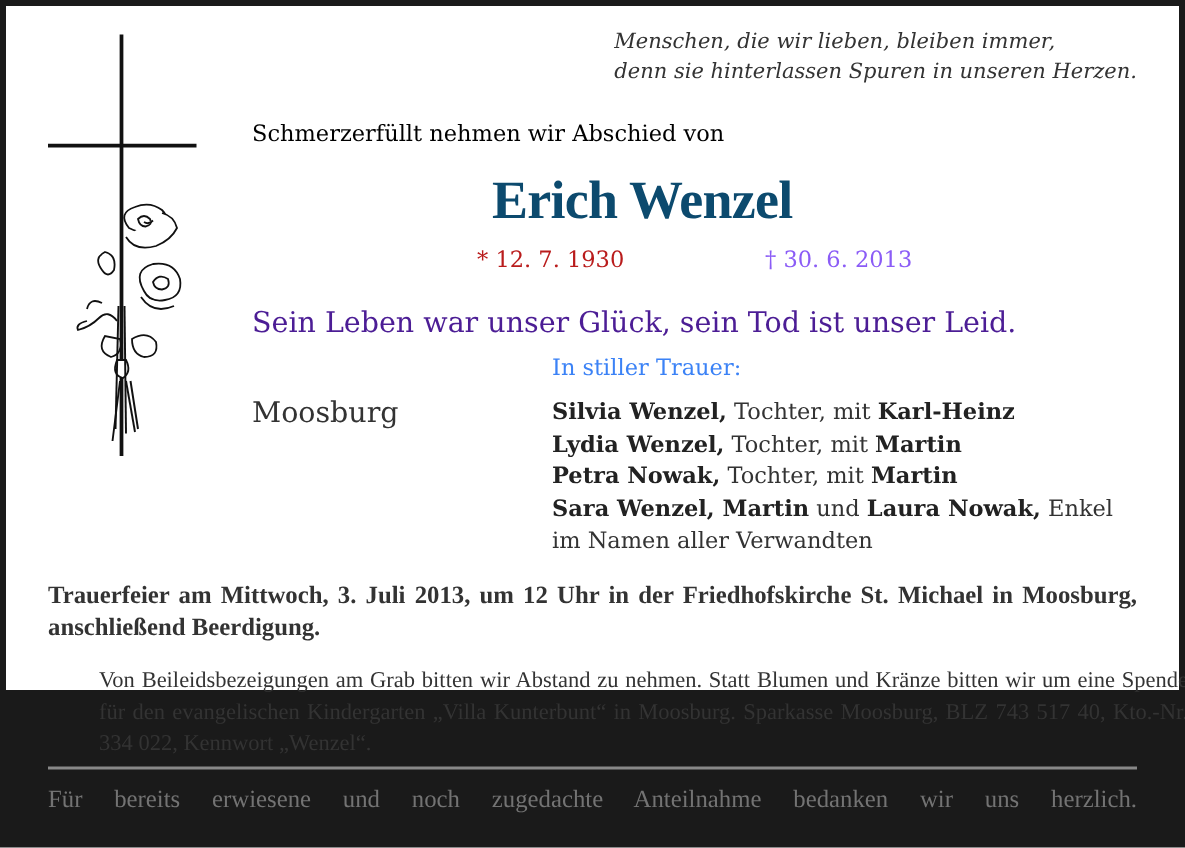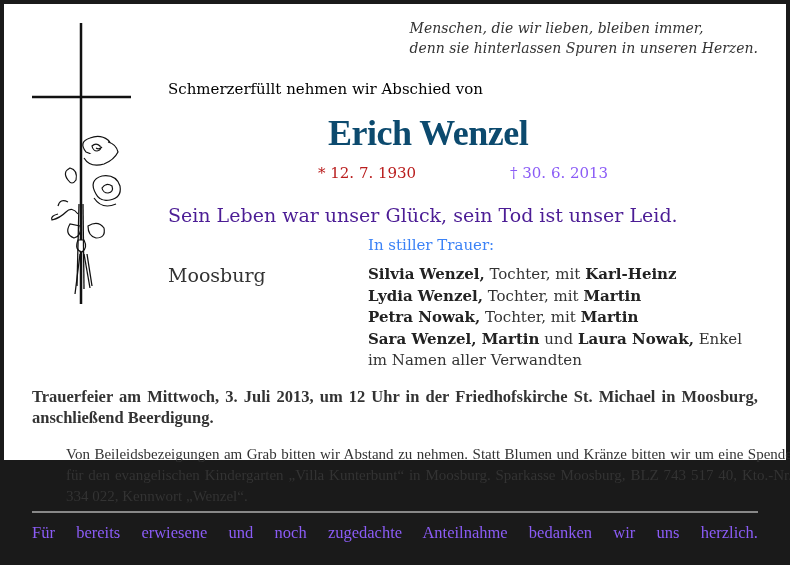--- a/index.html
+++ b/index.html
@@ -19,21 +19,21 @@
   .died { left:506px; top:160px; font-size:15px; color:#8b5cf6; }
   .motto2 { left:164px; top:200px; font-size:19px; color:#4c1d95; }
   .mourning { left:364px; top:232px; font-size:15px; color:#3b82f6; }
   .place { left:164px; top:260px; font-size:19px; color:#333; }
   .mourners { left:364px; top:260px; font-size:15px; line-height:21.5px; color:#333; }
   .mourners b { color:#222;text-align:center; }
   .para { left:28px; width:726px; font-size:15px; line-height:21px; white-space:normal; text-align:justify; color:#333; font-family:"Liberation Serif","DejaVu Serif",serif; }
   .p1 { top:382px; font-size:16.5px;font-weight:bold; }
   .p2 { top:440px; font-size:15px;margin-left:34px; }
   .rule { position:absolute; left:28px; top:507px; width:726px; height:2px; background:#888; }
-  .thanks { left:28px; top:519px; width:726px; font-size:16.5px; color:#8b5cf6; font-family:"Liberation Serif","DejaVu Serif",serif; text-align:justify; text-align-last:justify; }
+  .thanks { left:28px; top:519px; width:726px; font-size:16.5px; color:#737373; font-family:"Liberation Serif","DejaVu Serif",serif; text-align:justify; text-align-last:justify; }
   .cross { position:absolute; left:0; top:0; }
 </style>
 </head>
 <body>
 
 <div class="page">
 
   <svg class="cross" width="140" height="310" viewBox="0 0 140 310">
     <line x1="77" y1="19" x2="77" y2="300" stroke="#111" stroke-width="2.5"></line>
     <line x1="28" y1="93" x2="127" y2="93" stroke="#111" stroke-width="2.5"></line>

